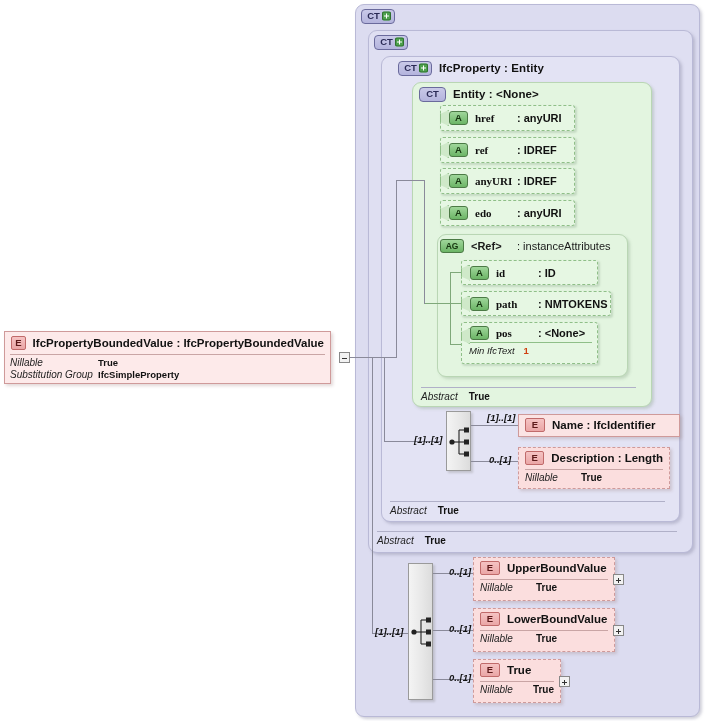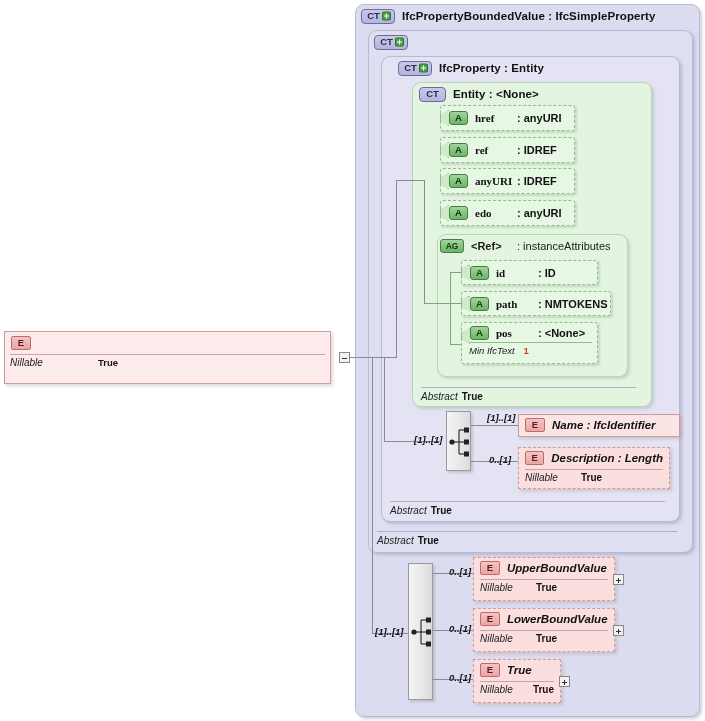--- a/index.html
+++ b/index.html
@@ -96,21 +96,21 @@
 
   
   .ebox{
     position:absolute;box-sizing:border-box;
     background:#fbe4e4;
     border:1px solid #cf9a9a;
     box-shadow:2px 2px 3px rgba(160,130,130,.32);
   }
   .ebox.dashed{border:1px dashed #cf9a9a;background:#fbdede;}
   .ebox .ehdr{display:flex;align-items:center;padding:3px 6px 3px 6px;}
-  .ebox .ehdr .ttl{font-weight:bold;font-size:11.5px;color:#111;white-space:nowrap;font-style:italic;}
+  .ebox .ehdr .ttl{font-weight:bold;font-size:11.5px;color:#111;white-space:nowrap;}
   .ebox .rule{height:1px;background:#c9a5a5;margin:1px 6px 0 6px;}
   .ebox .prop{display:flex;align-items:center;padding:2px 6px 3px 6px;}
   .ebox .prop .k{font-style:italic;font-size:10px;color:#222;width:56px;}
   .ebox .prop .v{font-weight:bold;font-size:10px;color:#111;}
 
   
   .rootbox{
     position:absolute;box-sizing:border-box;
     background:#fdeaea;border:1px solid #cf9a9a;
     box-shadow:2px 2px 3px rgba(160,130,130,.30);
@@ -119,21 +119,21 @@
   .rootbox .rhdr .ttl{font-weight:bold;font-size:11.5px;white-space:nowrap;color:#111;}
   .rootbox .rule{height:1px;background:#c9a5a5;margin:0 5px;}
   .rootbox .body{padding:2px 5px 3px 5px;}
   .rootbox .row{display:flex;align-items:baseline;line-height:12px;}
   .rootbox .row .k{font-style:italic;font-size:10px;width:88px;color:#222;}
   .rootbox .row .v{font-weight:bold;font-size:9.5px;color:#111;}
 
   
   .absfoot{position:absolute;display:flex;align-items:baseline;}
   .absfoot .ln{position:absolute;height:1px;background:#b0b0c8;top:-4px;left:0;}
-  .absfoot .k{font-style:italic;font-size:10px;color:#222;margin-right:4px;}
+  .absfoot .k{font-style:italic;font-size:10px;color:#222;margin-right:11px;}
   .absfoot .v{font-weight:bold;font-size:10px;color:#111;}
 
   
   .seq{
     position:absolute;box-sizing:border-box;
     background:linear-gradient(90deg,#f4f4f4 0%,#e8e8e8 55%,#dcdcdc 100%);
     border:1px solid #9a9a9a;
     box-shadow:1.5px 1.5px 2px rgba(140,140,140,.35);
   }
 
@@ -161,21 +161,20 @@
 <body>
 
 <div class="ct-panel" style="left:355px;top:4px;width:345px;height:713px;"></div>
 <div class="ct-panel p2" style="left:368px;top:30px;width:325px;height:523px;"></div>
 <div class="ct-panel p3" style="left:381px;top:56px;width:299px;height:466px;"></div>
 <div class="entity-panel" style="left:412px;top:82px;width:240px;height:325px;"></div>
 <div class="entity-panel" style="left:437px;top:234px;width:191px;height:143px;"></div>
 
 <div class="hdr" style="left:361px;top:5px;height:22px;">
   <span class="badge b-ct plus">CT</span>
-  <span class="ttl">IfcPropertyBoundedValue : IfcSimpleProperty</span>
 </div>
 
 <div class="hdr" style="left:374px;top:31px;height:22px;">
   <span class="badge b-ct plus">CT</span>
 </div>
 
 <div class="hdr" style="left:398px;top:57px;height:22px;">
   <span class="badge b-ct plus">CT</span>
   <span class="ttl">IfcProperty : Entity</span>
 </div>
@@ -261,26 +260,31 @@
 </div>
 <div class="absfoot" style="left:377px;top:535px;width:308px;">
   <span class="ln" style="width:300px;"></span>
   <span class="k">Abstract</span>
   <span class="v">True</span>
 </div>
 
 <div class="rootbox" style="left:4px;top:331px;width:327px;height:53px;">
   <div class="rhdr">
     <span class="badge b-e">E</span>
+    <span class="ttl">IfcPropertyBoundedValue : IfcPropertyBoundedValue</span>
   </div>
   <div class="rule"></div>
   <div class="body">
     <div class="row">
       <span class="k">Nillable</span>
       <span class="v">True</span>
+    </div>
+    <div class="row">
+      <span class="k">Substitution Group</span>
+      <span class="v">IfcSimpleProperty</span>
     </div>
   </div>
 </div>
 <div class="tog" style="left:339px;top:352px;"></div>
 
 <div class="ln-h" style="left:350px;top:357px;width:46px;"></div>
 
 <div class="ln-v" style="left:396px;top:180px;height:178px;"></div>
 <div class="ln-h" style="left:396px;top:180px;width:28px;"></div>
 <div class="ln-v" style="left:424px;top:180px;height:124px;"></div>

